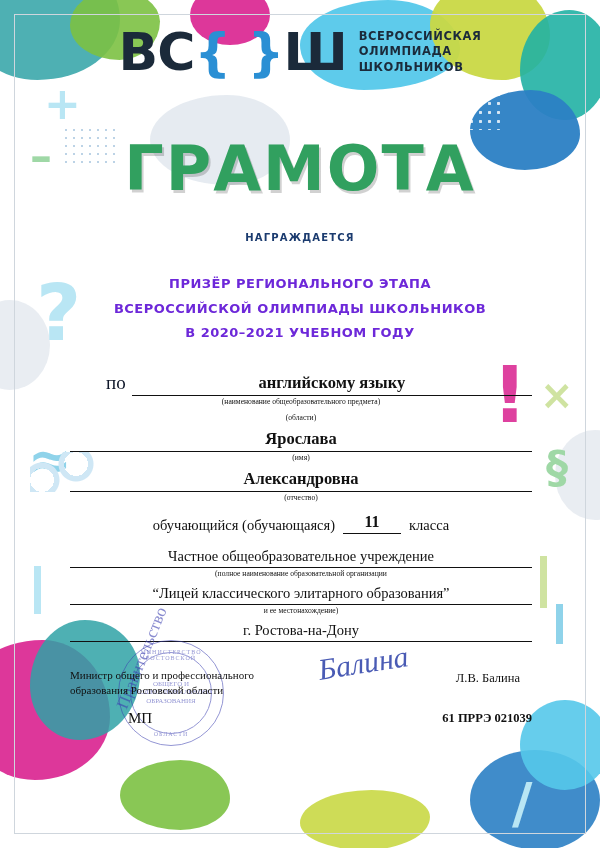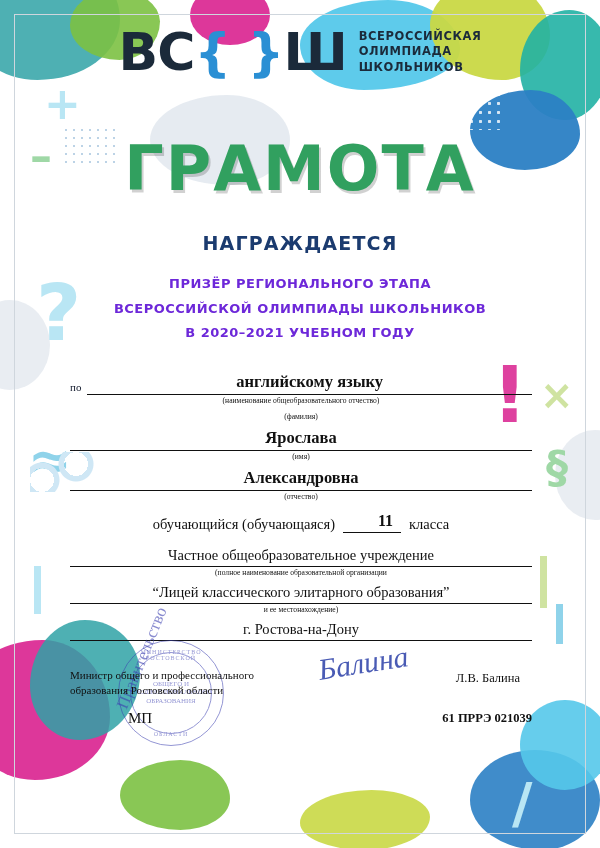--- a/index.html
+++ b/index.html
@@ -99,46 +99,46 @@
   
   .gramota{
     position:absolute;left:0;right:0;top:132px;text-align:center;
     font-family:"DejaVu Sans",sans-serif;font-weight:800;
     font-size:62px;letter-spacing:2px;color:#31a05f;
     text-shadow:2px 3px 0 rgba(0,0,0,.18);
   }
   .awarded{
     position:absolute;left:0;right:0;top:232px;text-align:center;
     font-family:"DejaVu Sans",sans-serif;font-weight:700;
-    font-size:19px;letter-spacing:1.2px;color:#1b3b6f;
+    font-size:10px;letter-spacing:1.2px;color:#1b3b6f;
   }
   .subtitle{
     position:absolute;left:0;right:0;top:272px;text-align:center;
     font-family:"DejaVu Sans",sans-serif;font-weight:700;
     font-size:13px;line-height:1.9;letter-spacing:.5px;color:#6d28d9;
   }
 
   
   .form{
     position:absolute;left:70px;top:372px;width:462px;
   }
   .row{position:relative;display:flex;align-items:flex-end;}
-  .prefix{font-size:11px;color:#0f172a;padding-right:6px;padding-bottom:2px;}
+  .prefix{font-size:19px;color:#0f172a;padding-right:6px;padding-bottom:2px;margin-left:36px;}
   .line{
     flex:1;border-bottom:1px solid #111;text-align:center;
     padding-bottom:2px;
   }
   .val-big{font-size:16.5px;font-weight:700;color:#111;}
   .val-mid{font-size:14.5px;color:#111;}
   .caption{
     text-align:center;font-size:7.6px;color:#111;margin-top:1px;margin-bottom:7px;
   }
   .caption.wide{font-size:7.6px;}
   .inline-line{
-    border-bottom:1px solid #111;min-width:42px;text-align:right;
+    border-bottom:1px solid #111;min-width:42px;text-align:center;
     font-size:16px;font-weight:700;padding:0 8px 2px;font-family:Liberation Serif, serif;
   }
   .study-row{
     display:flex;justify-content:center;align-items:flex-end;gap:8px;
     font-size:14.5px;color:#111;margin-top:11px;
   }
 
   
   .footer{
     position:absolute;left:70px;top:668px;width:462px;
@@ -239,23 +239,23 @@
     <div>ВСЕРОССИЙСКОЙ ОЛИМПИАДЫ ШКОЛЬНИКОВ</div>
     <div>В 2020–2021 УЧЕБНОМ ГОДУ</div>
   </div>
 
   <div class="form">
 
     <div class="row">
       <span class="prefix">по</span>
       <span class="line val-big">английскому языку</span>
     </div>
-    <div class="caption">(наименование общеобразовательного отчество)</div>
-
-    <div class="caption">(фамилия)</div>
+    <div class="caption">(наименование общеобразовательного предмета)</div>
+
+    <div class="caption">(области)</div>
 
     <div class="row">
       <span class="line val-big">Ярослава</span>
     </div>
     <div class="caption">(имя)</div>
 
     <div class="row">
       <span class="line val-big">Александровна</span>
     </div>
     <div class="caption">(отчество)</div>

